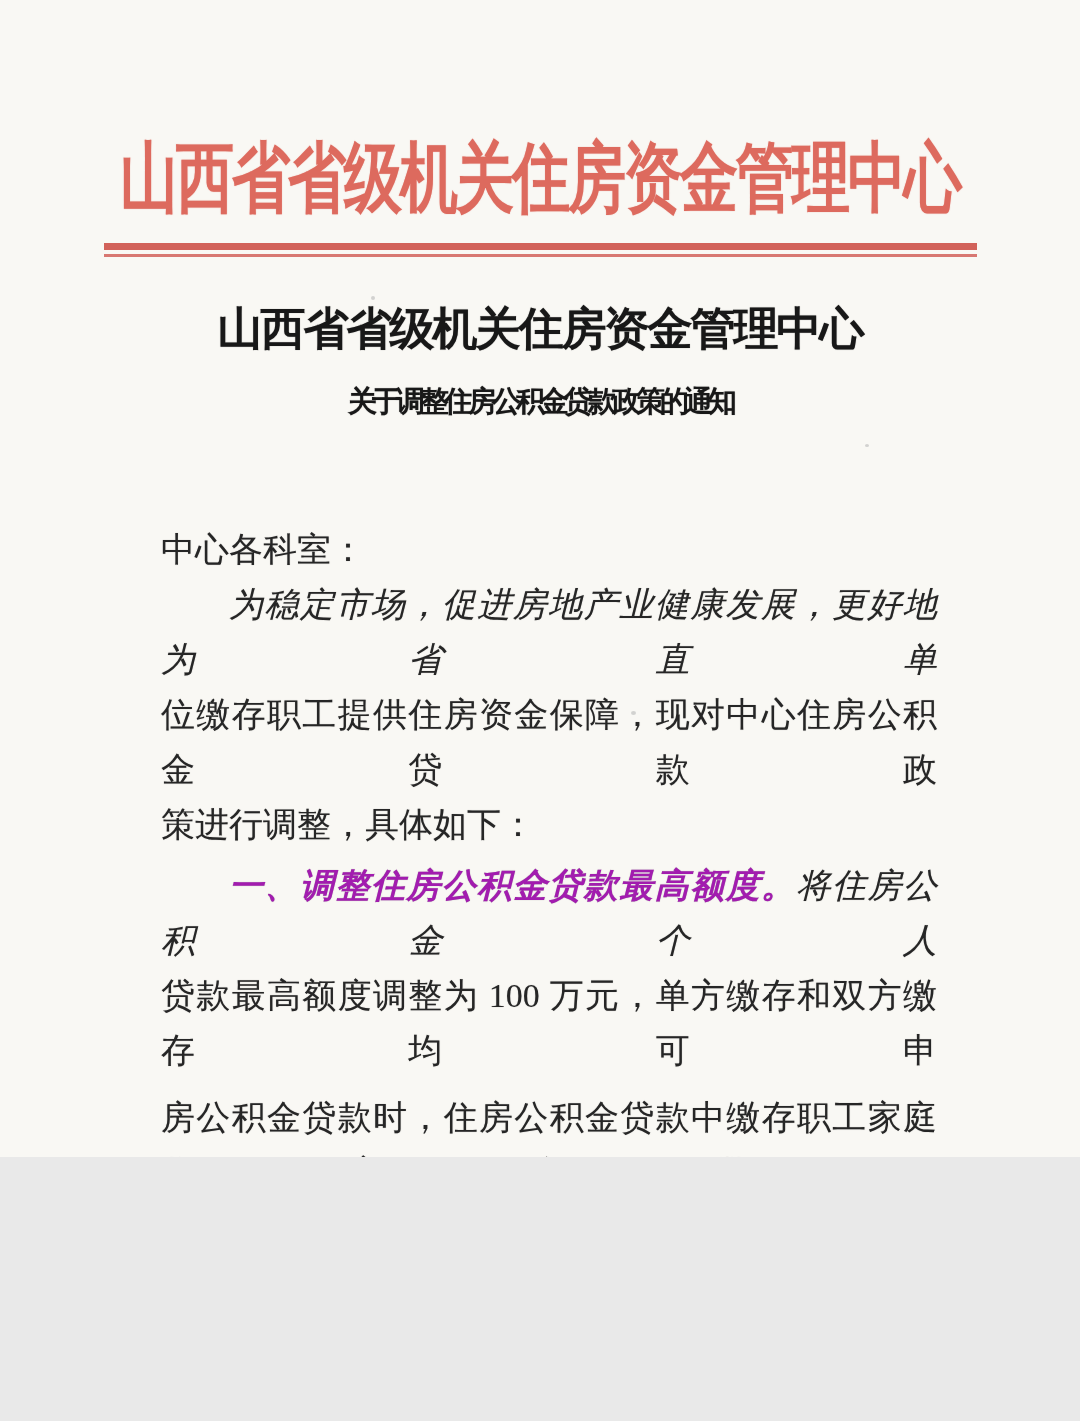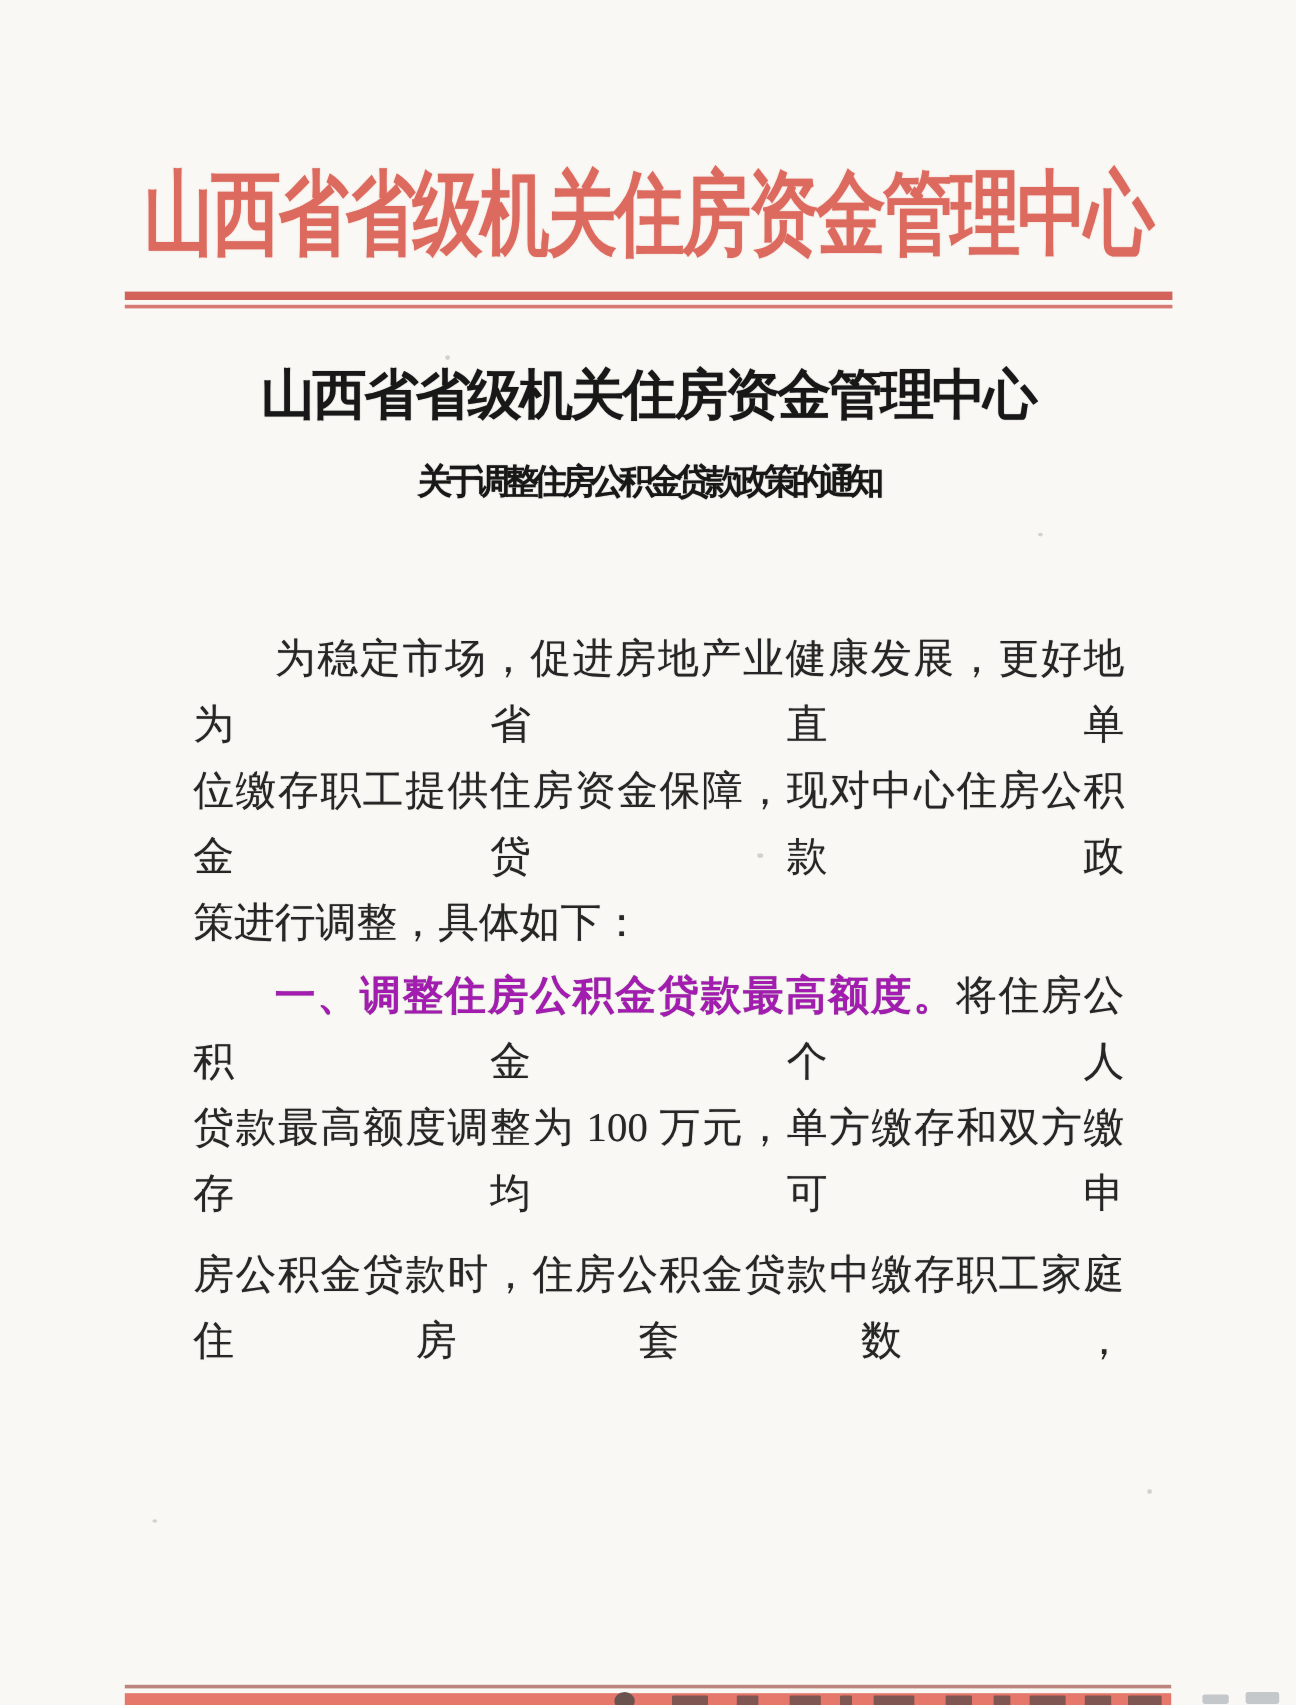--- a/index.html
+++ b/index.html
@@ -1,21 +1,21 @@
 <!DOCTYPE html>
 <html lang="zh" style="--paper: #f9f8f4; --letterhead-red: #dd6a5e; --rule-red: #d2625a; --footer-line: #bb857e; --footer-band: #e5776b; --ink: #222222;"><head>
 <meta charset="utf-8">
 <style>
   html, body { margin: 0; padding: 0; }
   body { background: #e9e9e9; }
 
   .page {
     position: relative;
     width: 1080px;
-    height: 1421px;
+    height: 1157px;
     margin: 0 auto;
     background: var(--paper, #f9f8f4);
     overflow: hidden;
     font-family: "Liberation Serif", serif;
     color: var(--ink, #222222);
   }
 
   
   .letterhead {
     position: absolute;
@@ -69,21 +69,21 @@
     font-size: 34px;
     line-height: 55px;
     color: #262626;
     text-shadow: 0 0 1px rgba(20,20,20,.35);
   }
   .para { margin: 0; }
   .para.sp  { margin-top: 6px; }
   .para.sp2 { margin-top: 12px; }
   .line { white-space: nowrap; }
   .line.full { white-space: normal; text-align: justify; text-align-last: justify; }
-  .line.indent { text-indent: 2em; }
+  .line.indent { text-indent: 2em; font-style: italic; }
   .hei {
     font-family: "Liberation Sans", sans-serif;
     font-weight: bold;
     color: #a21caf;
   }
 
   
   .footer-line {
     position: absolute;
     top: 1404px; left: 104px; width: 872px; height: 3px;
@@ -129,20 +129,21 @@
 
   <div class="letterhead">山西省省级机关住房资金管理中心</div>
   <div class="rule-thick"></div>
   <div class="rule-thin"></div>
 
   <div class="doc-title-1">山西省省级机关住房资金管理中心</div>
   <div class="doc-title-2">关于调整住房公积金贷款政策的通知</div>
 
   <div class="doc-body">
 
+    <div class="line">中心各科室：</div>
 
     <div class="para">
       <div class="line indent full">为稳定市场，促进房地产业健康发展，更好地为省直单</div>
       <div class="line full">位缴存职工提供住房资金保障，现对中心住房公积金贷款政</div>
       <div class="line">策进行调整，具体如下：</div>
     </div>
 
     <div class="para sp">
       <div class="line indent full">
         <span class="hei">一、调整住房公积金贷款最高额度。</span><span>将住房公积金个人</span>

